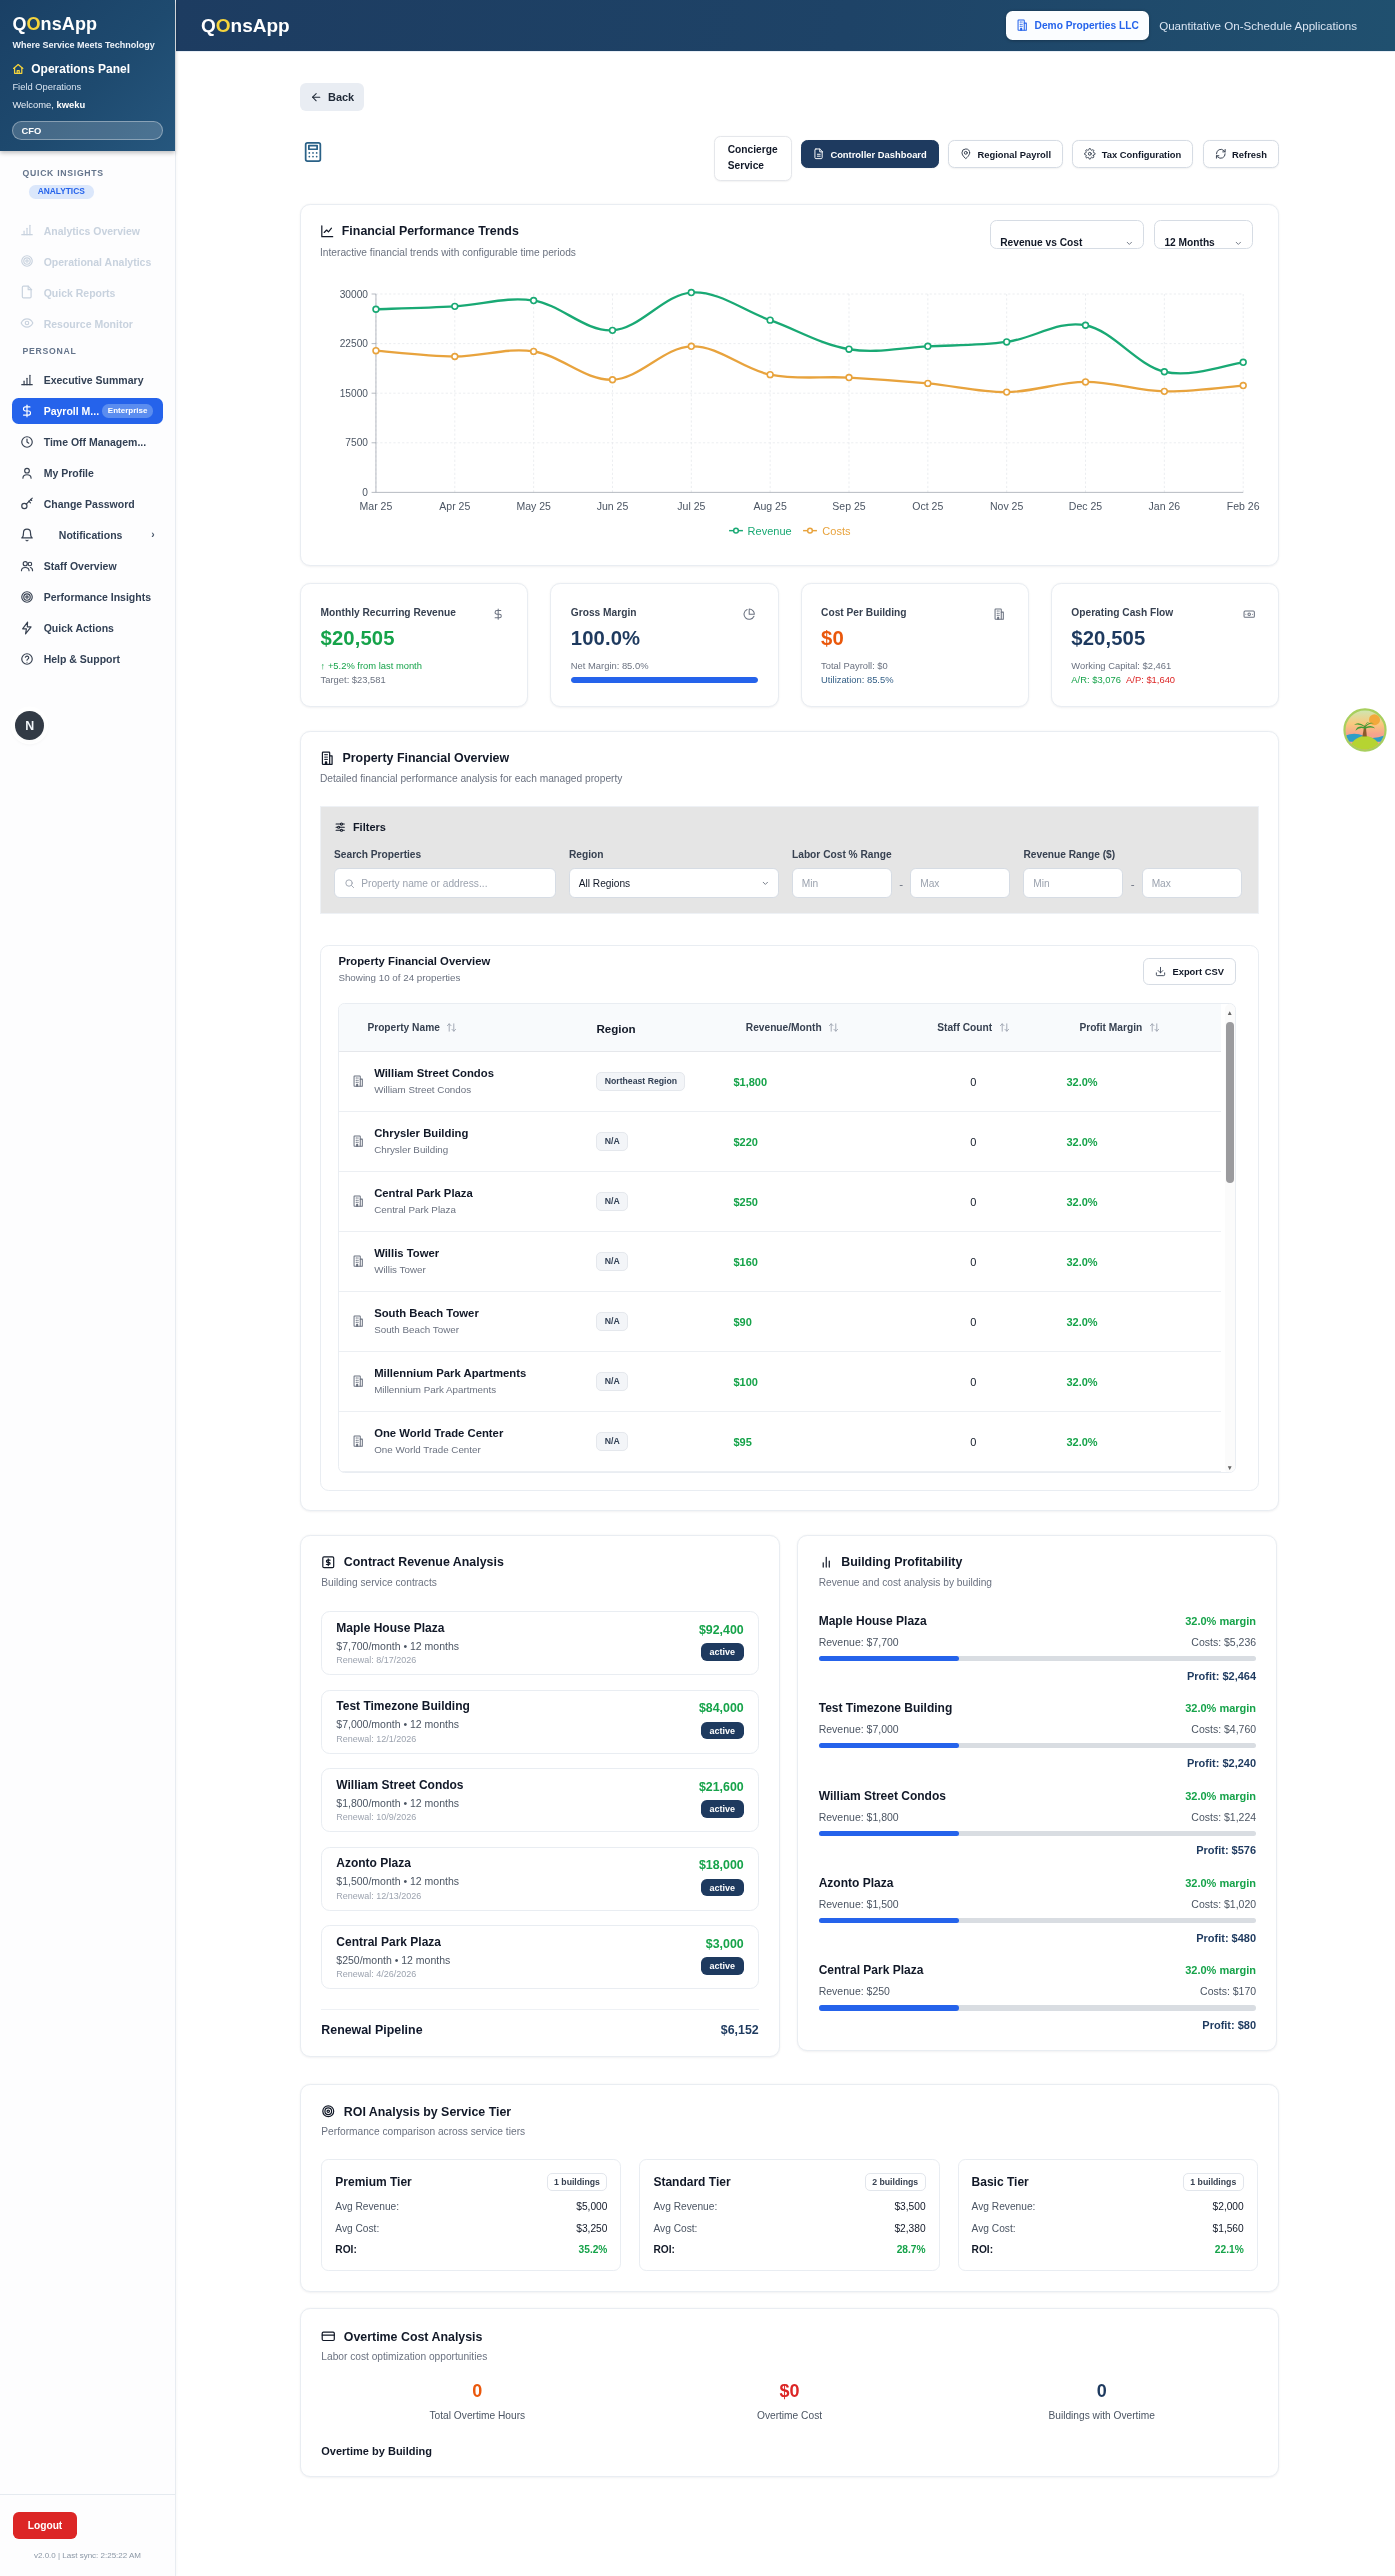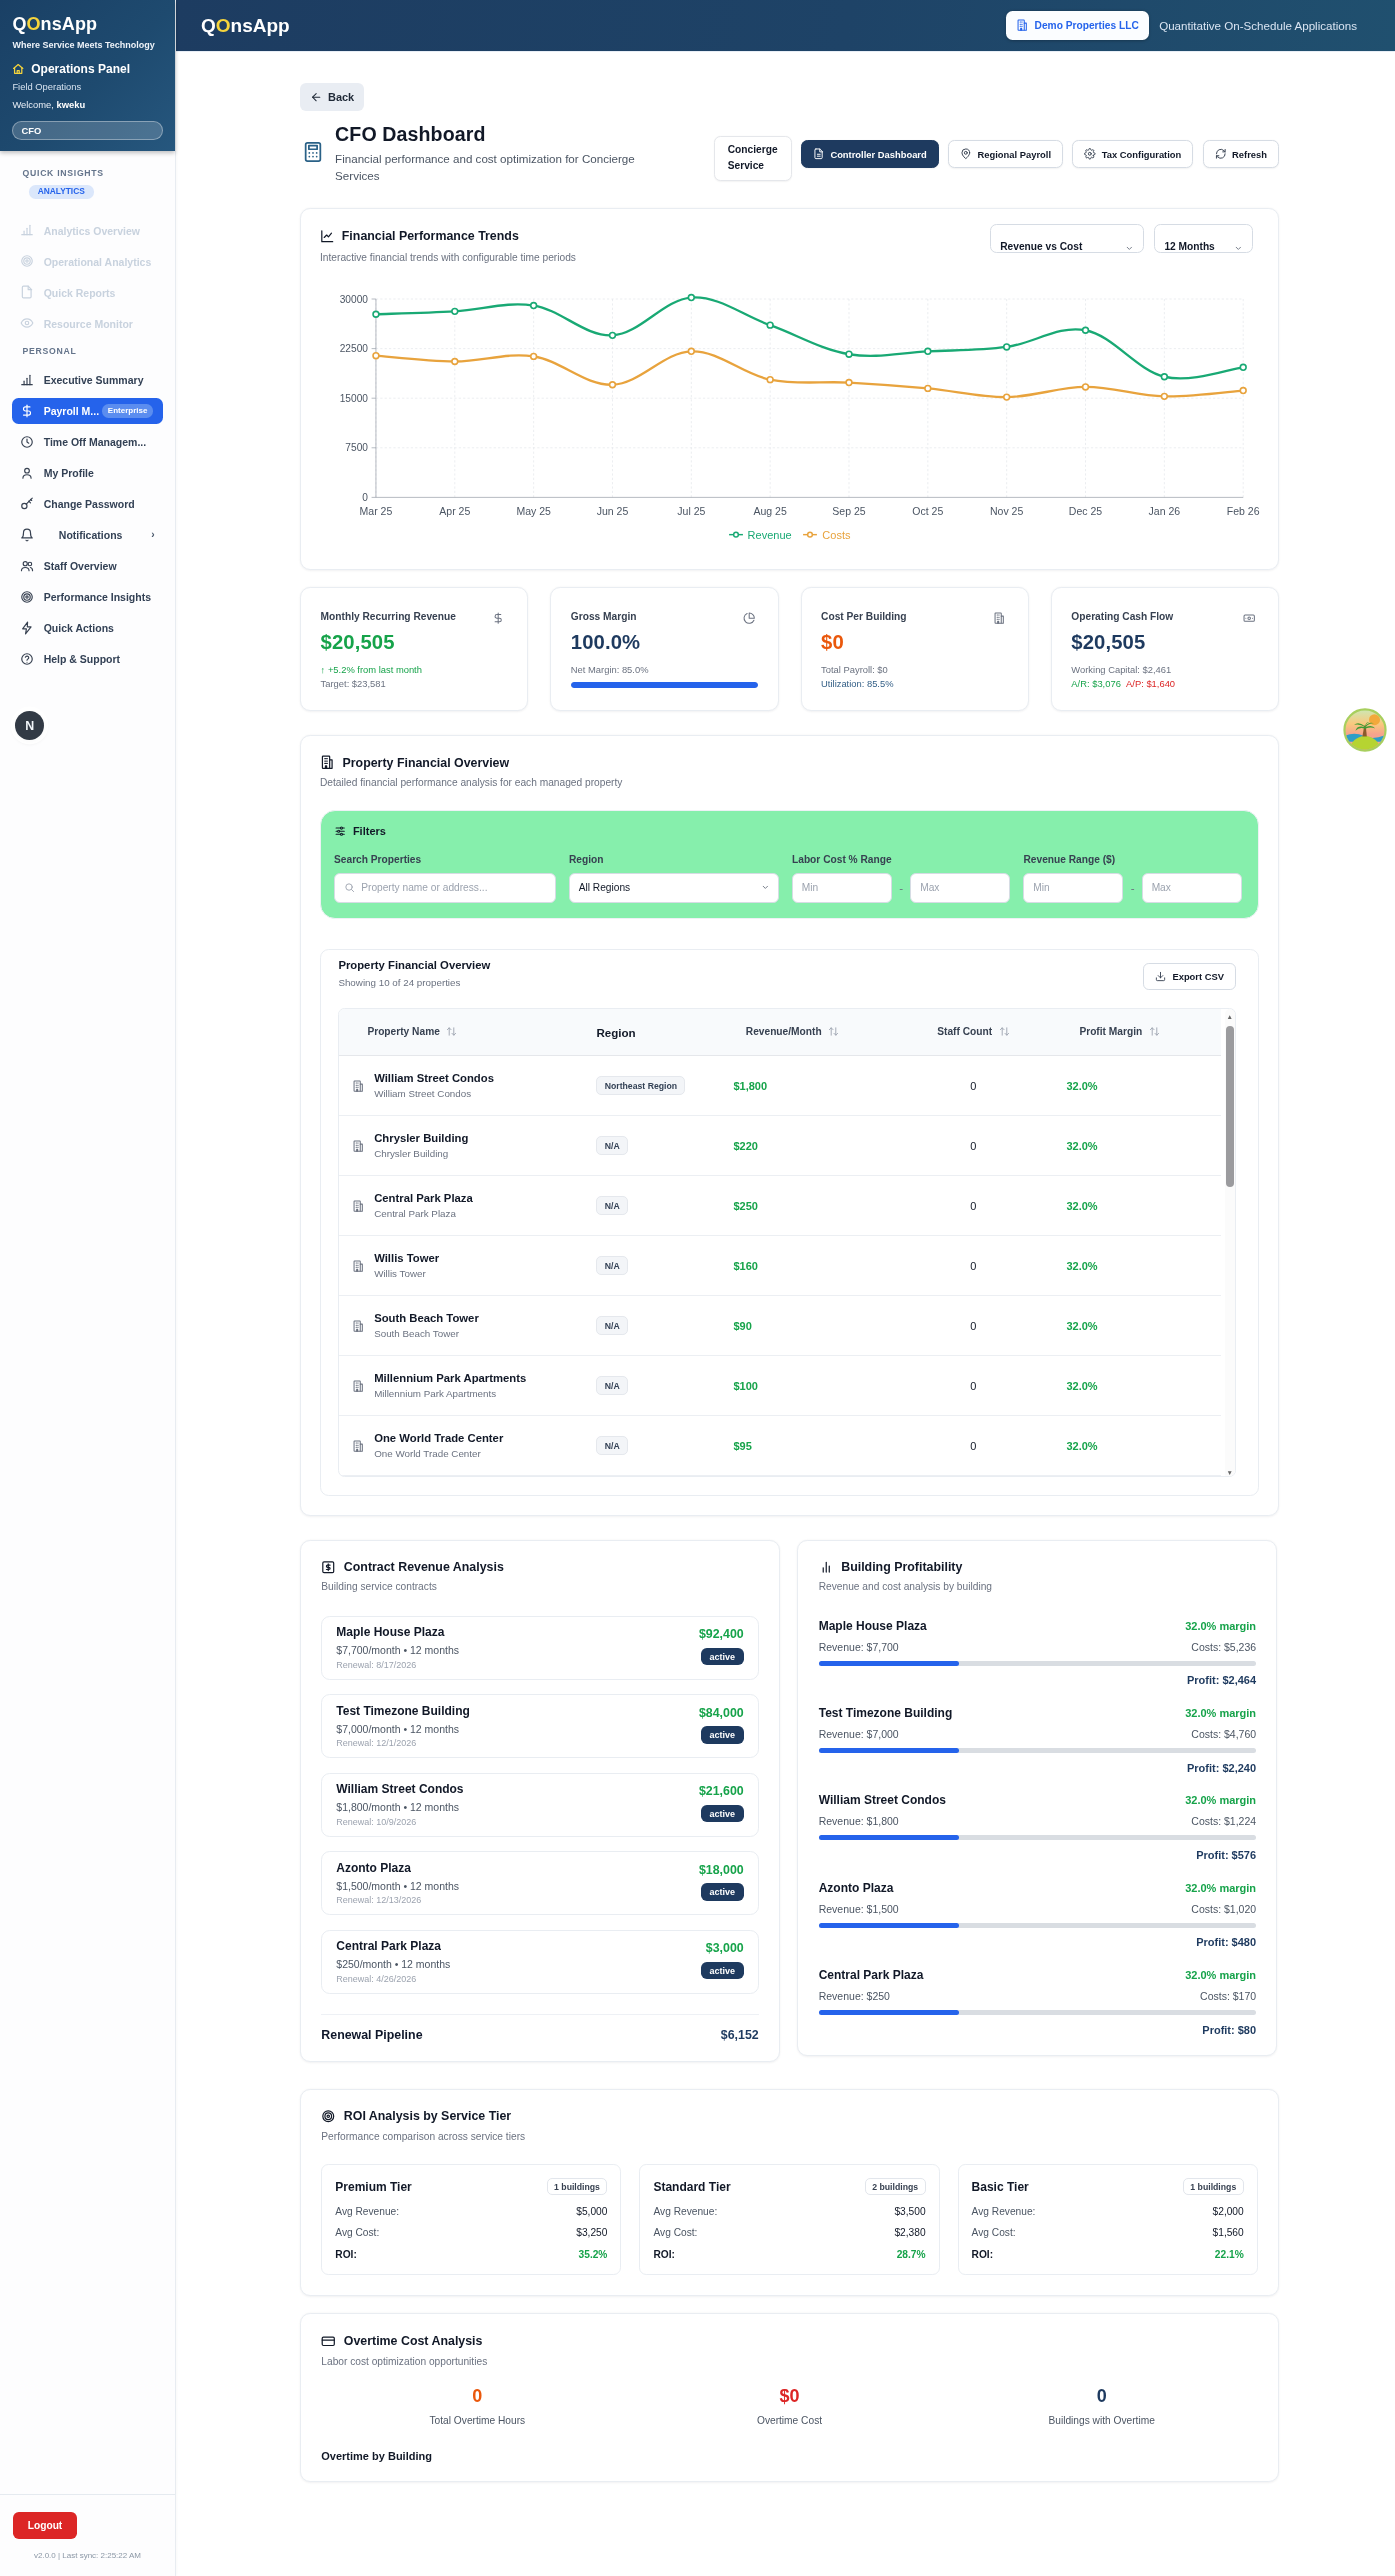--- a/index.html
+++ b/index.html
@@ -82,21 +82,21 @@
 .m-sub { font-size:9.4px; color:#6b7280; margin-top:10.2px; }
 .m-sub.g { color:#16a34a; }
 .m-sub2 { font-size:9.4px; color:#6b7280; margin-top:2.9px; }
 .mbar { margin-top:6.5px; height:5.8px; border-radius:2.9px; background:#e5e7eb; overflow:hidden; }
 .mbar i { display:block; height:100%; background:#2563eb; border-radius:2.9px; }
 
 
 #property { margin-top:24px; padding:19px; }
 .sec-title { display:flex; align-items:center; gap:8px; font-size:12.4px; font-weight:bold; color:#111827; }
 .sec-sub { font-size:10.2px; color:#6b7280; margin-top:7.3px; }
-.filters { margin-top:22px; background:#86efac; border:0.7px solid #eef1f5; border-radius:15px; padding:14px 13px 15.3px; }
+.filters { margin-top:22px; background:#e5e5e5; border:0.7px solid #eef1f5; border-radius:0; padding:14px 13px 15.3px; }
 .f-title { display:flex; align-items:center; gap:6.5px; font-size:11px; font-weight:bold; color:#111827; }
 .f-row { display:flex; gap:13px; margin-top:16px; }
 .f-lab { font-size:10.2px; font-weight:bold; color:#374151; margin-bottom:8px; }
 .inp { height:30px; border:0.7px solid #d6dce4; border-radius:5.8px; background:#fff; display:flex; align-items:center; padding:0 8.7px; font-size:10.2px; color:#9ca3af; }
 .tbl-card { margin-top:30.5px; border:0.7px solid #e9edf2; border-radius:8.7px; padding:8.7px 0 17.4px; position:relative; }
 .tc-head { display:flex; align-items:flex-start; padding:0 22px 0 17.4px; }
 .tc-title { font-size:11.3px; font-weight:bold; color:#111827; }
 .tc-sub { font-size:9.8px; color:#6b7280; margin-top:5.8px; }
 .export { margin-left:auto; margin-top:3.6px; height:27px; border:0.7px solid #d6dce4; border-radius:5.8px; background:#fff; display:flex; align-items:center; gap:6.5px; font-size:9.4px; font-weight:bold; color:#111827; padding:0 11px; }
 .tblwrap { margin:18px 22px 0 17.4px; position:relative; border:0.7px solid #e9edf2; border-radius:6.5px; overflow:hidden; }
@@ -281,24 +281,20 @@
           <path d="M19 12H5"></path>
           <path d="m12 19-7-7 7-7"></path>
         </svg>Back</button>
 
   <div class="title-row">
     <svg class="t-icon ic" viewBox="0 0 24 24" style="stroke:#2a6187;stroke-width:1.9">
           <rect x="4" y="2" width="16" height="20" rx="2"></rect>
           <rect x="7.5" y="5" width="9" height="4"></rect>
           <path d="M8 13h.01M12 13h.01M16 13h.01M8 17h.01M12 17h.01M16 17h.01"></path>
         </svg>
-    <div class="t-text">
-      <h1>CFO Dashboard</h1>
-      <p>Financial performance and cost optimization for Concierge Services</p>
-    </div>
     <div class="t-actions">
       <div class="svc-card">Concierge<br>Service</div>
       <button class="abtn primary"><svg class="ic" width="11.6" height="11.6" viewBox="0 0 24 24" style="stroke:#fff">
               <path d="M6 2h8l5 5v13a2 2 0 0 1-2 2H6a2 2 0 0 1-2-2V4a2 2 0 0 1 2-2z"></path>
               <path d="M14 2v6h6"></path>
               <path d="M9 13h6M9 17h6"></path>
             </svg>Controller Dashboard</button>
       <button class="abtn"><svg class="ic" width="11.6" height="11.6" viewBox="0 0 24 24">
               <path d="M20 10c0 6-8 12-8 12s-8-6-8-12a8 8 0 0 1 16 0z"></path>
               <circle cx="12" cy="10" r="3"></circle>

